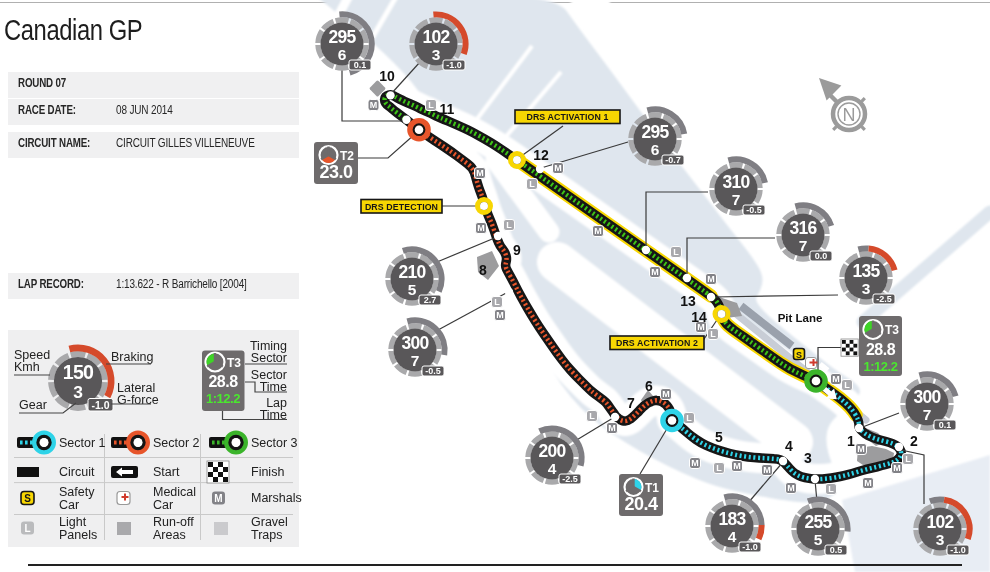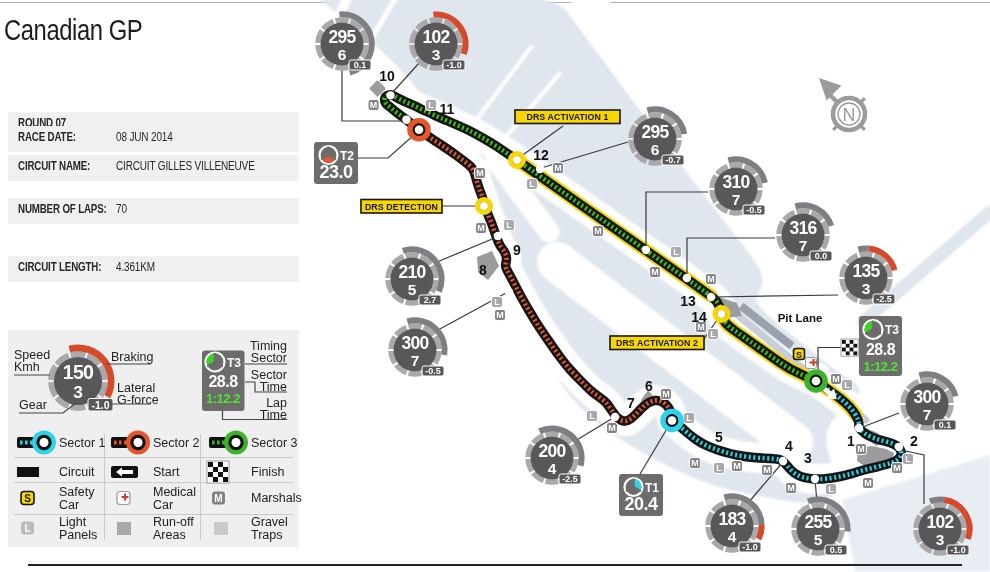--- a/index.html
+++ b/index.html
@@ -1,20 +1,20 @@
 <!DOCTYPE html>
 <html><head><meta charset="utf-8">
 <style>
 * { margin:0; padding:0; box-sizing:border-box; }
 html,body { width:990px; height:572px; background:#fff; font-family:"Liberation Sans",sans-serif; overflow:hidden; }
 #page { position:relative; width:990px; height:572px; background:#fff; }
 #topline { position:absolute; left:0; top:2px; width:990px; height:1px; background:#b0b0b0; }
 #botline { position:absolute; left:28px; top:564px; width:934px; height:2px; background:#222; }
 h1 { position:absolute; left:4px; top:14px; font-size:29px; font-weight:normal; color:#1d1d1d; letter-spacing:-0.5px; transform:scaleX(0.82); transform-origin:0 50%; white-space:nowrap; }
-.row { position:absolute; left:8px; width:291px; height:26px; background:#f0f0f1;margin-top:40px; }
+.row { position:absolute; left:8px; width:291px; height:26px; background:#f0f0f1; }
 .row .lab { position:absolute; left:10px; top:4px; font-size:12.5px; font-weight:bold; color:#262626; letter-spacing:-0.2px; transform:scaleX(0.78); transform-origin:0 0; white-space:nowrap; }
 .row .val { position:absolute; left:108px; top:4px; font-size:12.5px; color:#262626; letter-spacing:-0.2px; transform:scaleX(0.80); transform-origin:0 0; white-space:nowrap; }
 #mapsvg { position:absolute; left:0; top:0; }
 #legend { position:absolute; left:8px; top:330px; }
 svg text { font-family:"Liberation Sans",sans-serif; }
 </style></head>
 <body>
 <div id="page">
 <div id="topline"></div>
 <svg id="mapsvg" width="990" height="572" viewBox="0 0 990 572">
@@ -532,35 +532,31 @@
       <path d="M 873,329.5 L 865.2,334.0" stroke="#6e6b6c" stroke-width="2.4"></path>
 <text x="885" y="334" font-size="12" font-weight="bold" fill="#fff">T3</text>
 <text x="880.5" y="354.5" font-size="16" font-weight="bold" fill="#fff" text-anchor="middle" letter-spacing="-0.5">28.8</text>
 <text x="880.5" y="370.5" font-size="13" font-weight="bold" fill="#4ae82e" text-anchor="middle" letter-spacing="-0.5">1:12.2</text>
 </svg>
 <h1>Canadian GP</h1>
 <div class="row" style="top:72.0px">
       <span class="lab">ROUND 07</span>
       <span class="val"></span>
     </div>
-<div class="row" style="top:86px">
+<div class="row" style="top:99px">
       <span class="lab">RACE DATE:</span>
       <span class="val">08 JUN 2014</span>
     </div>
-<div class="row" style="top:115px">
+<div class="row" style="top:132px">
       <span class="lab">CIRCUIT NAME:</span>
       <span class="val">CIRCUIT GILLES VILLENEUVE</span>
     </div>
-<div class="row" style="top:158.1px">
-      <span class="lab">NUMBER OF LAPS:</span>
-      <span class="val">70</span>
-    </div>
-<div class="row" style="top:215.5px">
-      <span class="lab">CIRCUIT LENGTH:</span>
-      <span class="val">4.361KM</span>
+<div class="row" style="top:272.9px">
+      <span class="lab">LAP RECORD:</span>
+      <span class="val">1:13.622 - R Barrichello [2004]</span>
     </div>
 
 <svg id="legend" width="292" height="218" viewBox="0 0 292 218" style="overflow:visible">
 <rect x="0" y="0" width="291" height="217" fill="#efeff0"></rect>
 <g>
         <path d="M 43.1,49.8 A 26.9 26.9 0 0 1 47.6,36.2" stroke="#a9a9ab" stroke-width="6.0" fill="none"></path>
         <path d="M 49.0,34.3 A 26.9 26.9 0 0 1 60.6,25.8" stroke="#a9a9ab" stroke-width="6.0" fill="none"></path>
         <path d="M 62.8,25.1 A 26.9 26.9 0 0 1 77.2,25.1" stroke="#a9a9ab" stroke-width="6.0" fill="none"></path>
         <path d="M 79.4,25.8 A 26.9 26.9 0 0 1 91.0,34.3" stroke="#a9a9ab" stroke-width="6.0" fill="none"></path>
         <path d="M 92.4,36.2 A 26.9 26.9 0 0 1 96.9,49.8" stroke="#a9a9ab" stroke-width="6.0" fill="none"></path>

